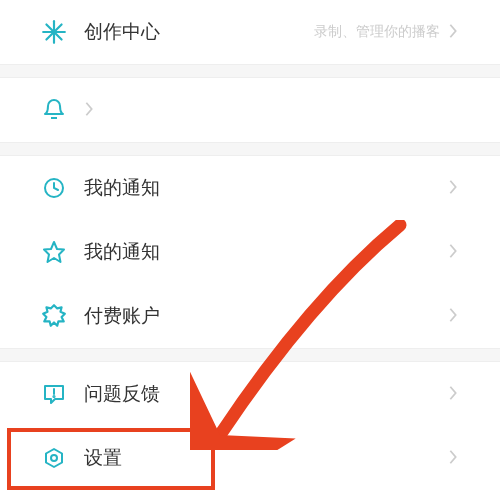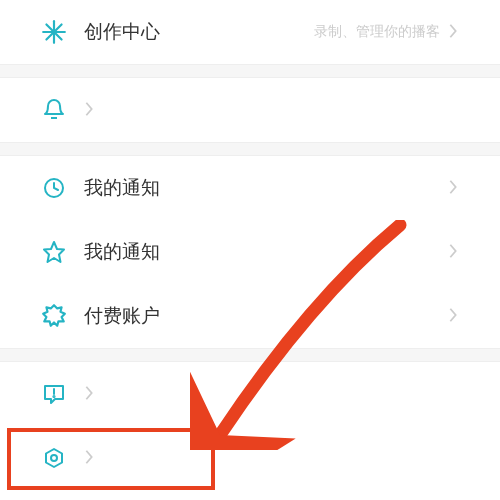--- a/index.html
+++ b/index.html
@@ -152,34 +152,36 @@
 <div class="section-gap"></div>
 
 <div class="menu-item">
   <span class="icon">
     <svg viewBox="0 0 24 24" width="24" height="24" fill="none" stroke="#25b4c4" stroke-width="2" stroke-linejoin="round">
       <path d="M3 4h18v13H13l-4 4v-4H3z"></path>
       <line x1="12" y1="7" x2="12" y2="12" stroke-linecap="round"></line>
       <circle cx="12" cy="14.5" r="0.6" fill="#25b4c4"></circle>
     </svg>
   </span>
+  <span class="label">问题反馈</span>
   <span class="chevron">
     <svg viewBox="0 0 10 18" width="10" height="16" fill="none" stroke="#ccc" stroke-width="2">
         <polyline points="2,2 8,9 2,16"></polyline>
       </svg>
   </span>
 </div>
 
 <div class="menu-item">
   <span class="icon">
     <svg viewBox="0 0 24 24" width="24" height="24" fill="none" stroke="#25b4c4" stroke-width="2" stroke-linejoin="round">
       <polygon points="12,3 20,7.5 20,16.5 12,21 4,16.5 4,7.5"></polygon>
       <circle cx="12" cy="12" r="3"></circle>
     </svg>
   </span>
+  <span class="label">设置</span>
   <span class="chevron">
     <svg viewBox="0 0 10 18" width="10" height="16" fill="none" stroke="#ccc" stroke-width="2">
         <polyline points="2,2 8,9 2,16"></polyline>
       </svg>
   </span>
 </div>
 
 <div class="arrow-container">
   <svg viewBox="0 0 220 230" width="220" height="230">
     <defs>

